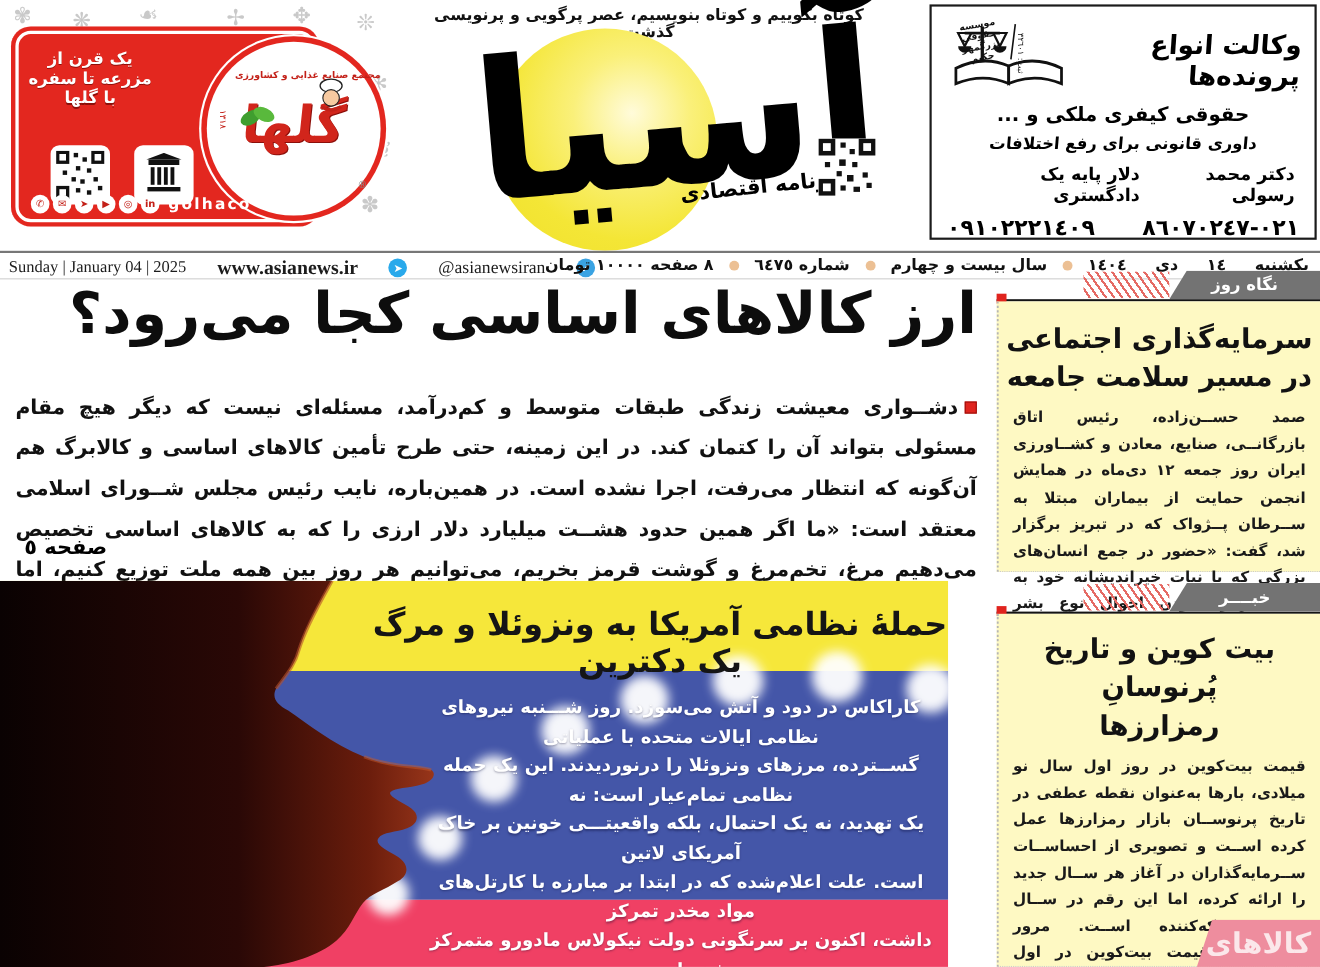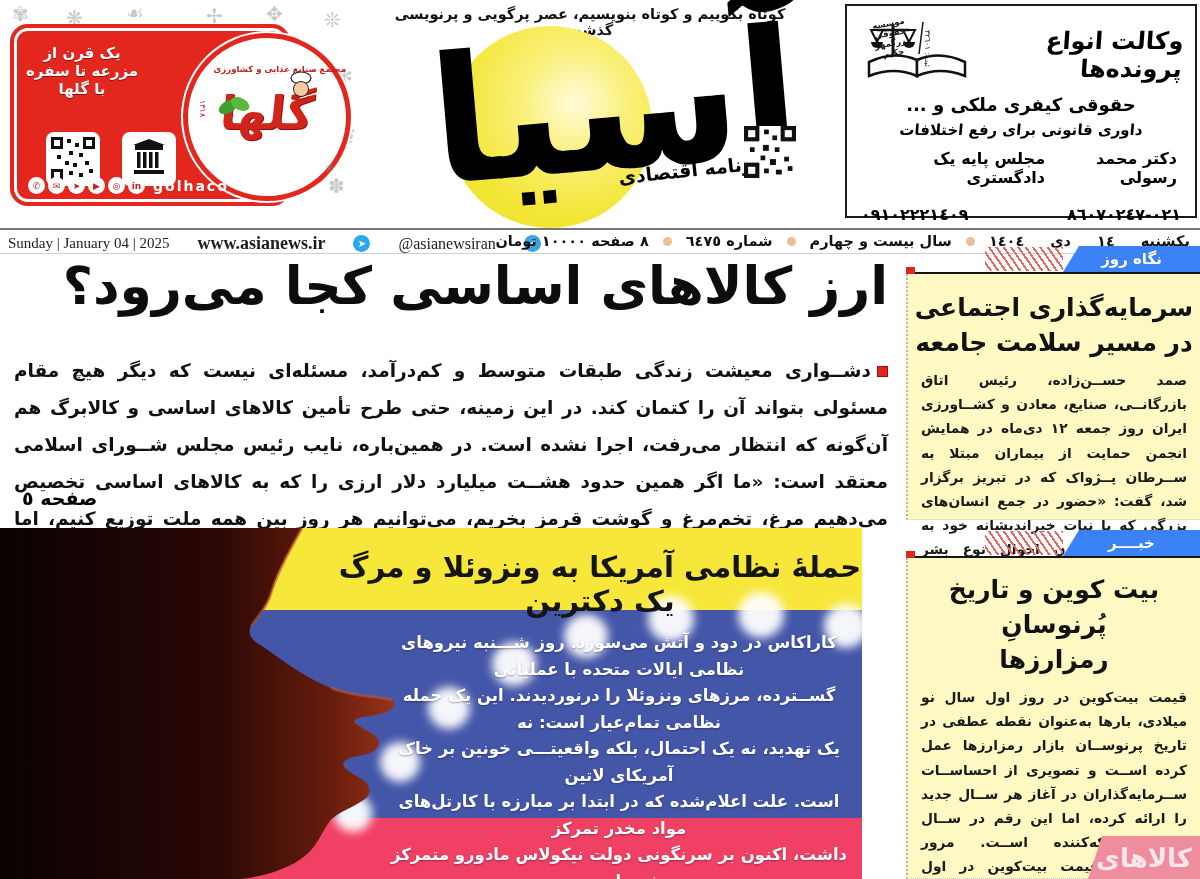--- a/index.html
+++ b/index.html
@@ -61,22 +61,22 @@
   .legal-l1 { font-size:24px; font-weight:bold; transform:skewX(-4deg); padding-top:8px; }
   .legal-logo { position:relative; width:120px; height:74px; }
   .legal-org { position:absolute; left:4px; top:4px; width:56px; font-size:8.5px; font-weight:bold;
     transform:rotate(-10deg); text-align:center; color:#111; }
   .legal-reg { position:absolute; left:64px; top:16px; font-size:7.5px; color:#111;
     writing-mode:vertical-rl; }
   .legal-l2 { text-align:center; font-size:18px; font-weight:bold; margin-top:6px; }
   .legal-l3 { text-align:center; font-size:15px; font-weight:bold; transform:skewX(-5deg); margin-top:6px; }
   .legal-row { display:flex; justify-content:space-between; font-size:16px; font-weight:bold;
     margin-top:10px; padding:0 6px; }
-  .legal-phones { display:flex; justify-content:space-between; font-size:16px; font-weight:bold;
-    margin-top:18px; padding:0 2px; direction:ltr; }
+  .legal-phones { display:flex; justify-content:space-between; font-size:20px; font-weight:bold;
+    margin-top:8px; padding:0 2px; direction:ltr; }
 
   
   .datebar { left:0; top:228px; width:1200px; height:26px; border-top:2px solid #777;
     border-bottom:1px solid #cfcfcf; background:#fff; }
   .db-left { position:absolute; left:8px; top:3px; display:flex; direction:ltr;
     align-items:center; gap:28px; font-family:"Liberation Serif", serif; color:#1c1c1c; }
   .db-endate { font-size:15px; }
   .db-site { font-size:18px; font-weight:bold; }
   .db-handle { font-size:16px; }
   .badge { width:17px; height:17px; border-radius:50%; display:inline-flex;
@@ -104,21 +104,21 @@
   .photo-headline { position:absolute; left:320px; width:560px; top:22px; text-align:center;
     font-size:29px; font-weight:bold; color:#151515; }
   .photo-lines { position:absolute; left:382px; right:6px; top:102px; color:#fff; }
   .photo-lines div { text-align:center; font-size:16.5px; font-weight:bold; line-height:26.5px;
     text-shadow:0 1px 2px rgba(0,0,40,.35); }
   .trump { position:absolute; left:0; top:0; }
 
   
   .hatch { position:absolute; width:78px; height:24px;
     background:repeating-linear-gradient(55deg, transparent 0 4px, #e56a64 4px 6px); }
-  .tab { position:absolute; width:137px; height:26px; background:#3b82f6; color:#fff;
+  .tab { position:absolute; width:137px; height:26px; background:#737373; color:#fff;
     font-size:15px; font-weight:bold; display:flex; align-items:center; justify-content:center;
     clip-path:polygon(16px 0, 100% 0, 100% 100%, 0 100%); letter-spacing:1px; }
   .sline { position:absolute; width:294px; height:2px; background:#141414; }
   .rsq { position:absolute; width:9px; height:9px; background:#e0241e; }
   .sbox { position:absolute; left:906px; width:294px; background:#fef9c3;
     border-left:2px dotted #b5b5b5; border-bottom:1px dotted #cccccc; direction:rtl; }
   .sbox h2 { text-align:center; font-size:25px; line-height:35px; font-weight:bold; color:#121212; }
   .sbody { margin:8px 13px 0; text-align:justify; font-size:13.8px; font-weight:bold;
     line-height:24.2px; color:#1a1a1a; }
   .spage { margin:6px 0 0; padding-right:0; padding-left:18px; text-align:left;
@@ -250,21 +250,21 @@
           <line x1="64" y1="8" x2="60" y2="40" stroke="#111" stroke-width="1.5"></line>
         </svg>
         <div class="legal-org">موسسه حقوقی بزرگمهر حکیم</div>
         <div class="legal-reg">ثبت: ٣٢٦٠١</div>
       </div>
     </div>
     <div class="legal-l2">حقوقی کیفری ملکی و ...</div>
     <div class="legal-l3">داوری قانونی برای رفع اختلافات</div>
     <div class="legal-row">
       <span>دکتر محمد رسولی</span>
-      <span>مجلس پایه یک دادگستری</span>
+      <span>دلار پایه یک دادگستری</span>
     </div>
     <div class="legal-phones">
       <span>٠٩١٠٢٢٢١٤٠٩</span>
       <span>٠٢١-٨٦٠٧٠٢٤٧</span>
     </div>
   </div>
 
   <div class="abs datebar">
     <div class="db-left">
       <span class="db-endate">Sunday | January 04 | 2025</span>

